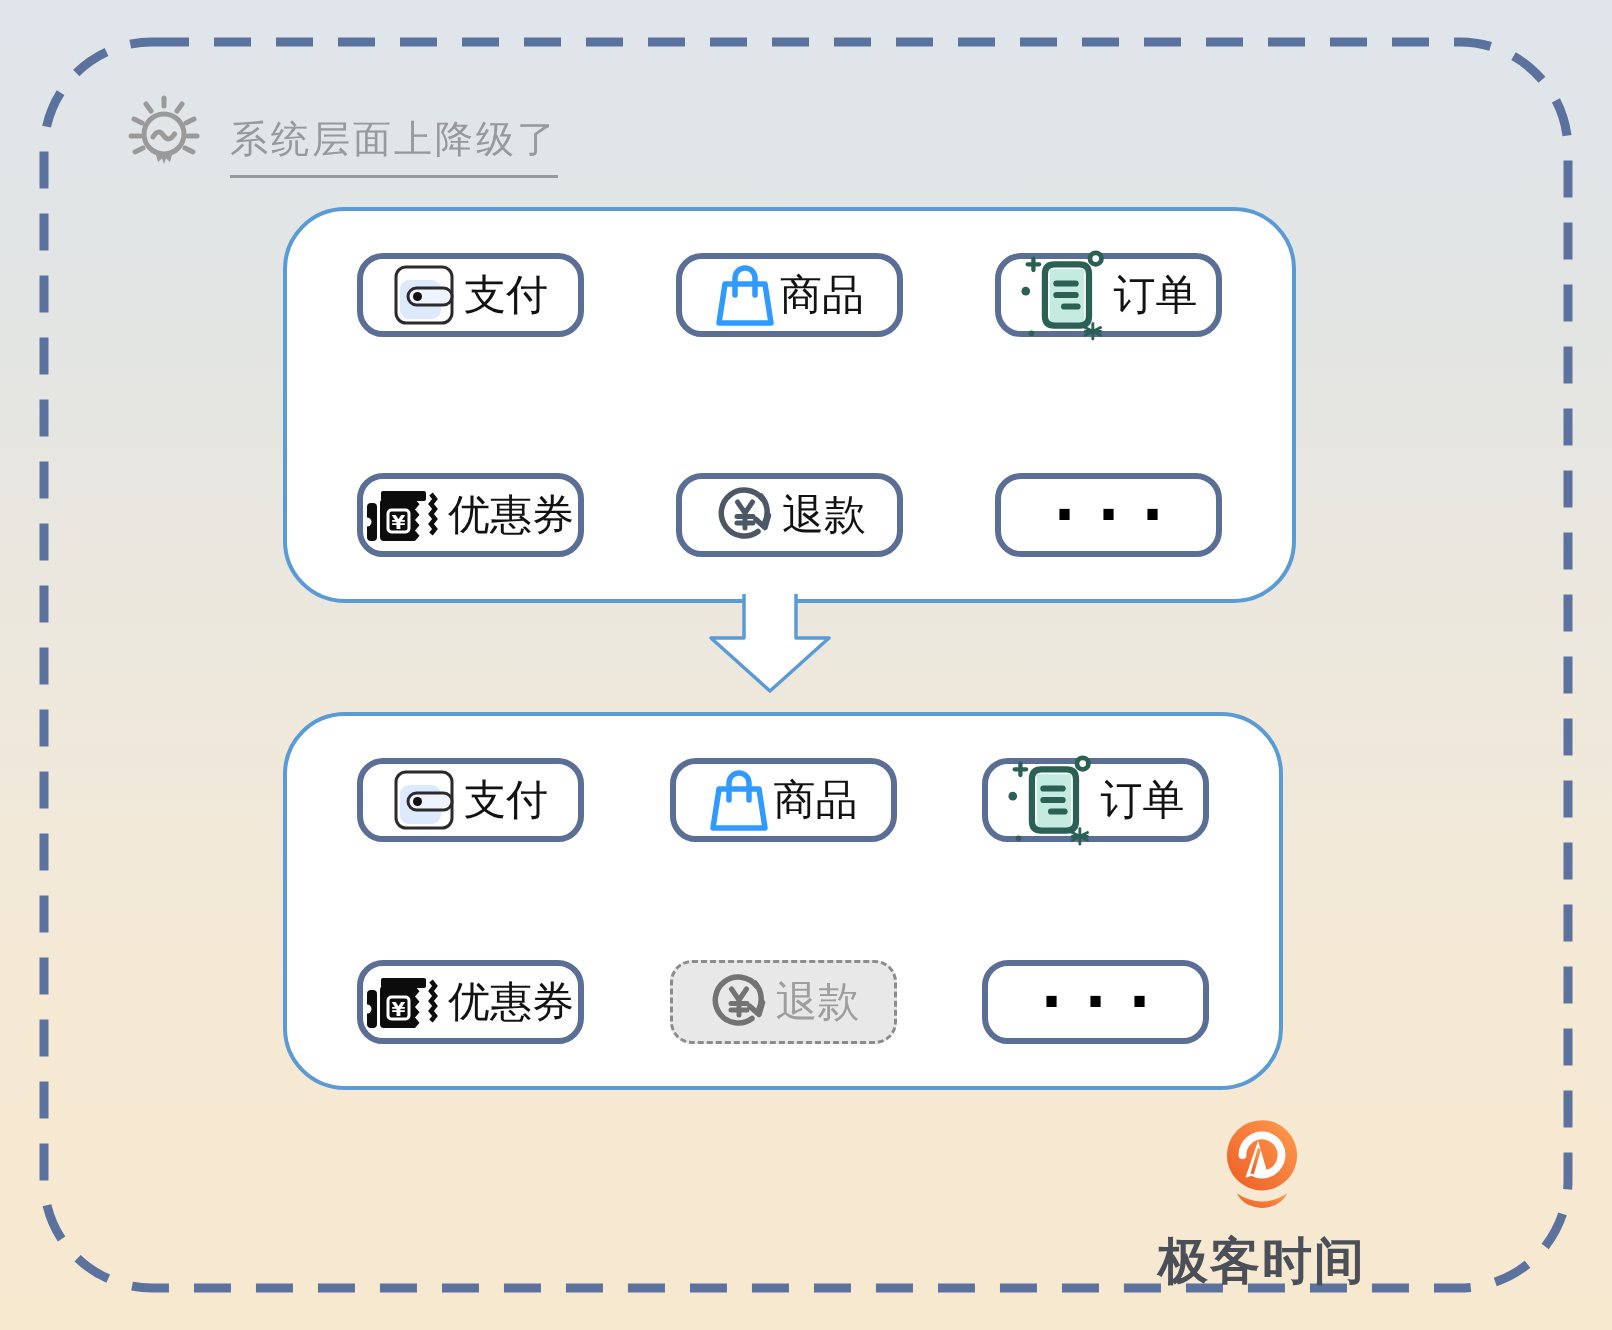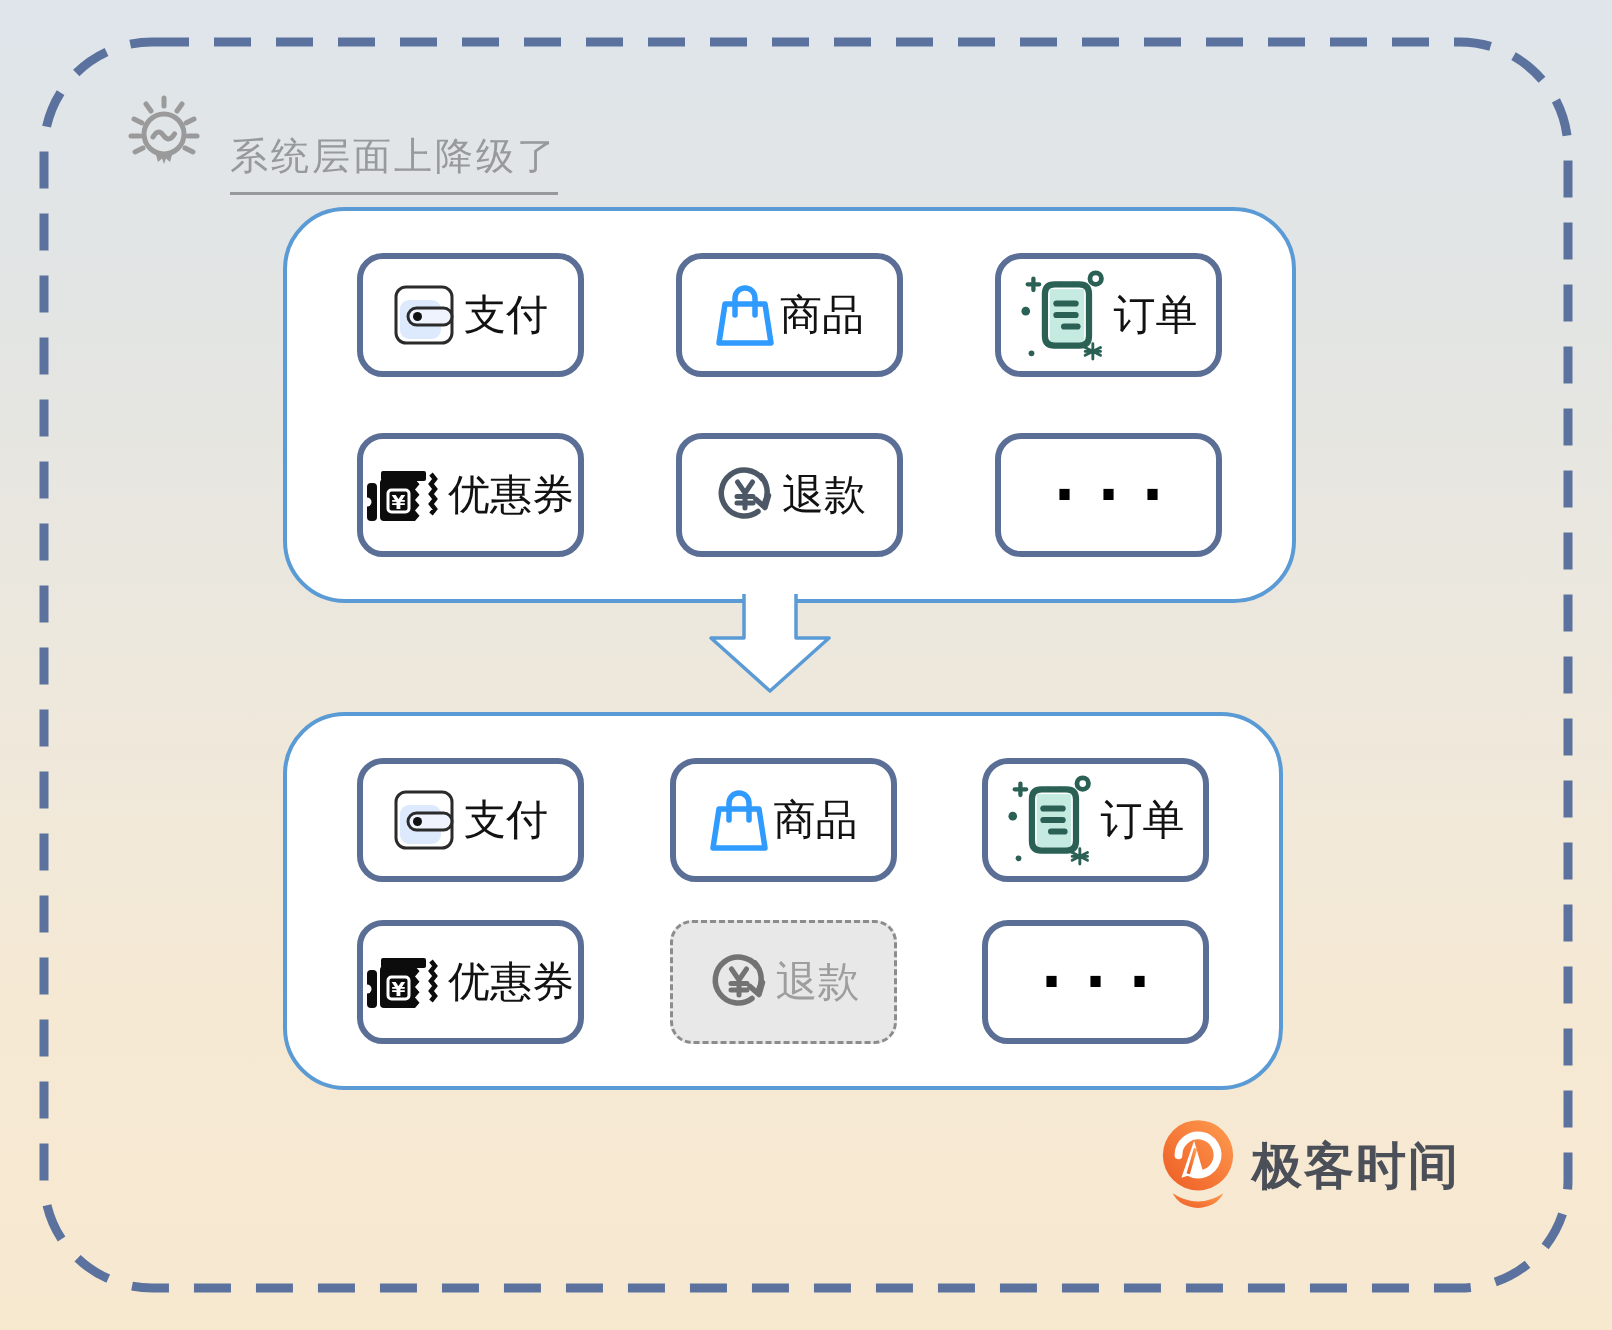--- a/index.html
+++ b/index.html
@@ -6,52 +6,52 @@
   .canvas{
     position:relative;width:1612px;height:1330px;overflow:hidden;
     font-family:"DejaVu Sans","Liberation Sans",sans-serif;
     background:linear-gradient(180deg,#dfe5eb 0%,#e3e5e3 25%,#eee8dc 52%,#f6e9d3 78%,#f7e8d0 100%);
   }
   svg{display:block;}
   .frame-svg{position:absolute;left:0;top:0;z-index:0;}
 
   .hdr{position:absolute;left:118px;top:92px;display:flex;align-items:flex-start;gap:20px;z-index:2;}
   .title{
-    margin-top:39px;font-size:38px;color:#97999c;letter-spacing:3px;
+    margin-top:22px;font-size:38px;color:#97999c;letter-spacing:3px;
     padding-bottom:10px;border-bottom:3px solid #97999c;white-space:nowrap;
   }
 
   .panel{
     position:absolute;background:#ffffff;border:4px solid #5b9bd5;border-radius:62px;
     box-sizing:border-box;display:grid;grid-template-columns:repeat(3,227px);
     justify-content:space-between;align-content:space-between;
     padding:42px 70px;z-index:1;
   }
   .panel.before{left:283px;top:207px;width:1013px;height:396px;}
   .panel.after{left:283px;top:712px;width:1000px;height:378px;}
 
   .btn{
-    width:227px;height:124px;box-sizing:border-box;background:#fff;
+    width:227px;height:84px;box-sizing:border-box;background:#fff;
     border:6px solid #5a6e96;border-radius:26px;
     display:flex;align-items:center;justify-content:center;gap:5px;
     font-size:42px;color:#121212;
   }
   .btn .lbl{white-space:nowrap;}
   .btn.gap-wide{gap:2px;}
   .btn.disabled{
     border:3px dashed #8c8c8c;background:#e8e8e9;color:#9e9e9e;border-radius:22px;
   }
   .btn .dots-lbl{
     font-size:58px;font-weight:bold;letter-spacing:22px;color:#000;
     padding-left:22px;line-height:1;
   }
 
   .arrow-svg{position:absolute;left:690px;top:588px;z-index:3;}
 
-  .brand{position:absolute;left:1158px;top:1118px;display:flex;align-items:center;gap:14px;z-index:2;}
+  .brand{position:absolute;left:1158px;top:1118px;display:flex;align-items:center;gap:14px;z-index:2;flex-direction:column;}
   .brand-text{font-size:50px;font-weight:600;color:#4b4f58;letter-spacing:2px;white-space:nowrap;}
 </style>
 </head>
 <body>
 
 <div class="canvas">
 
   <svg class="frame-svg" width="1612" height="1330">
     <rect x="44" y="42" width="1524" height="1246" rx="108" fill="none" stroke="#5c729e" stroke-width="9" stroke-dasharray="37 25"></rect>
   </svg>

